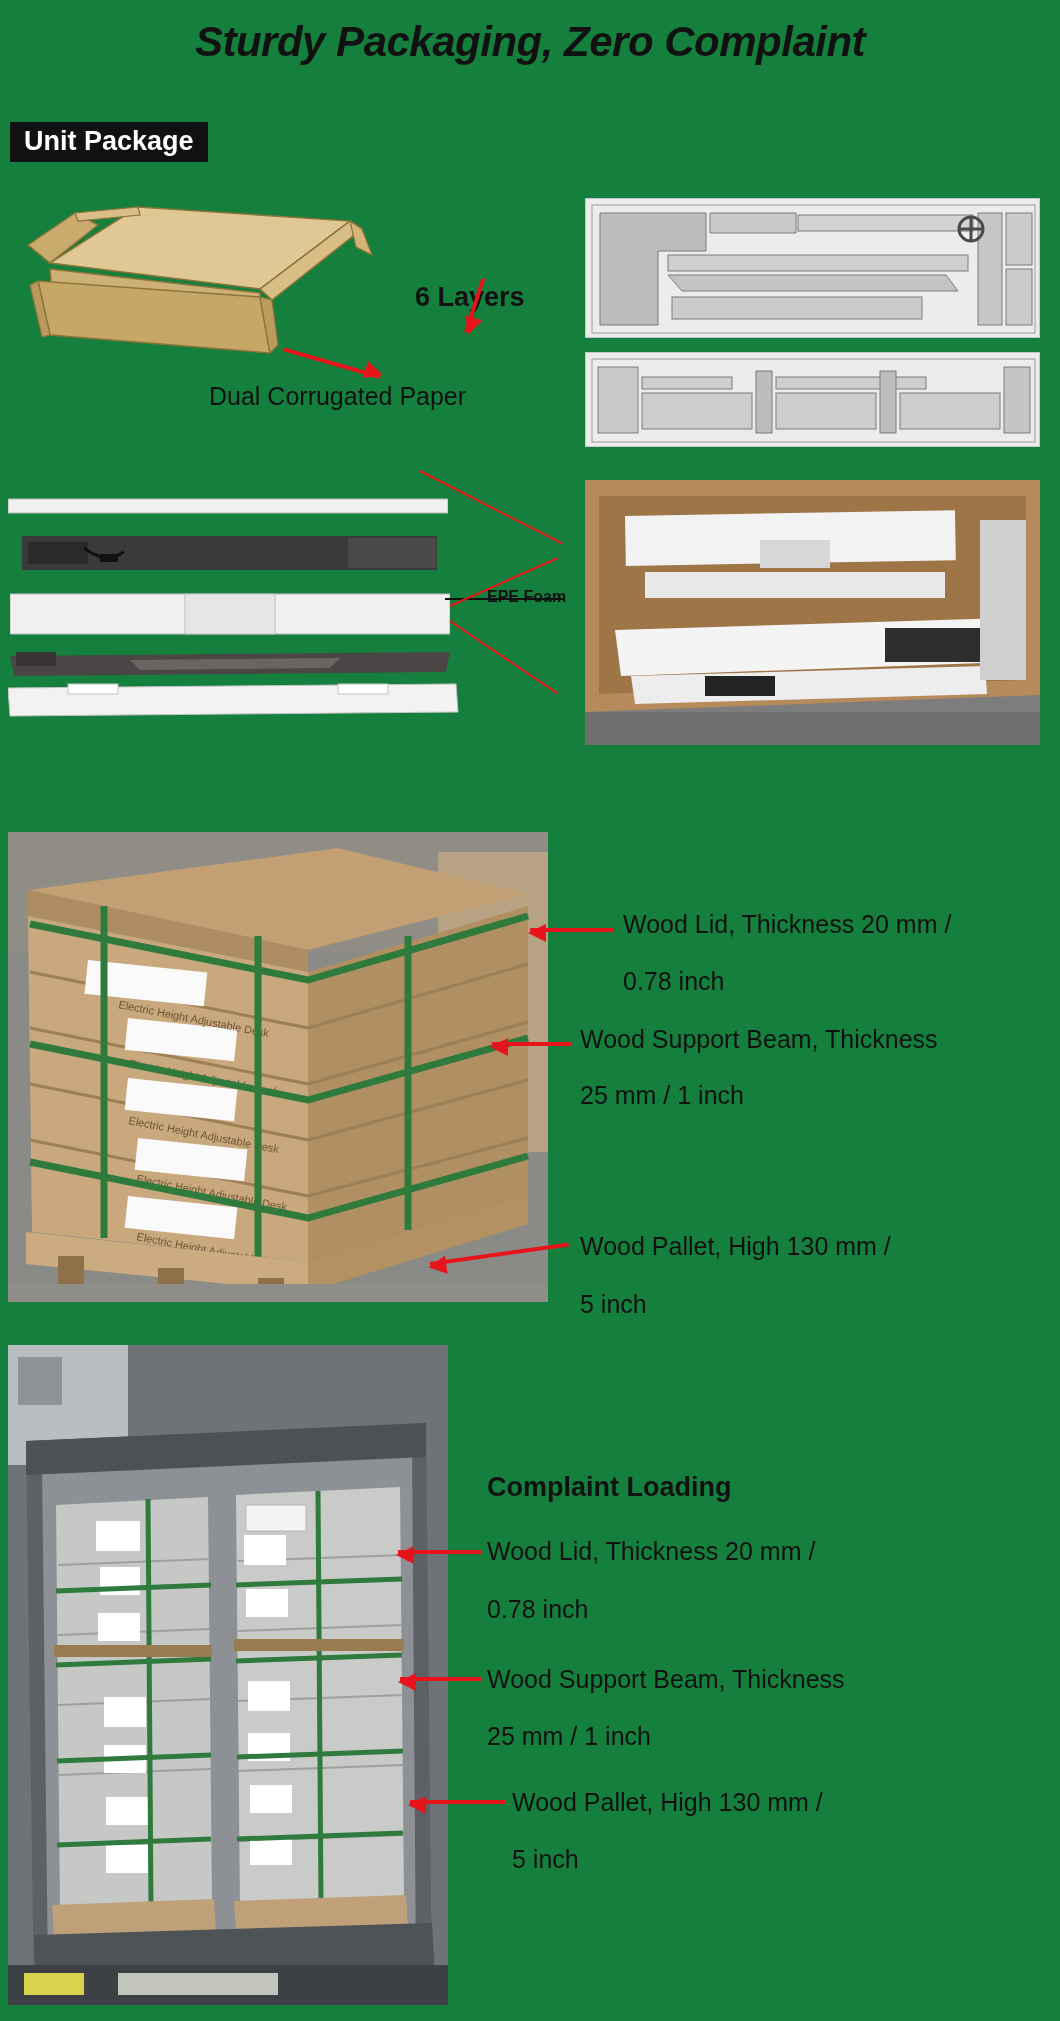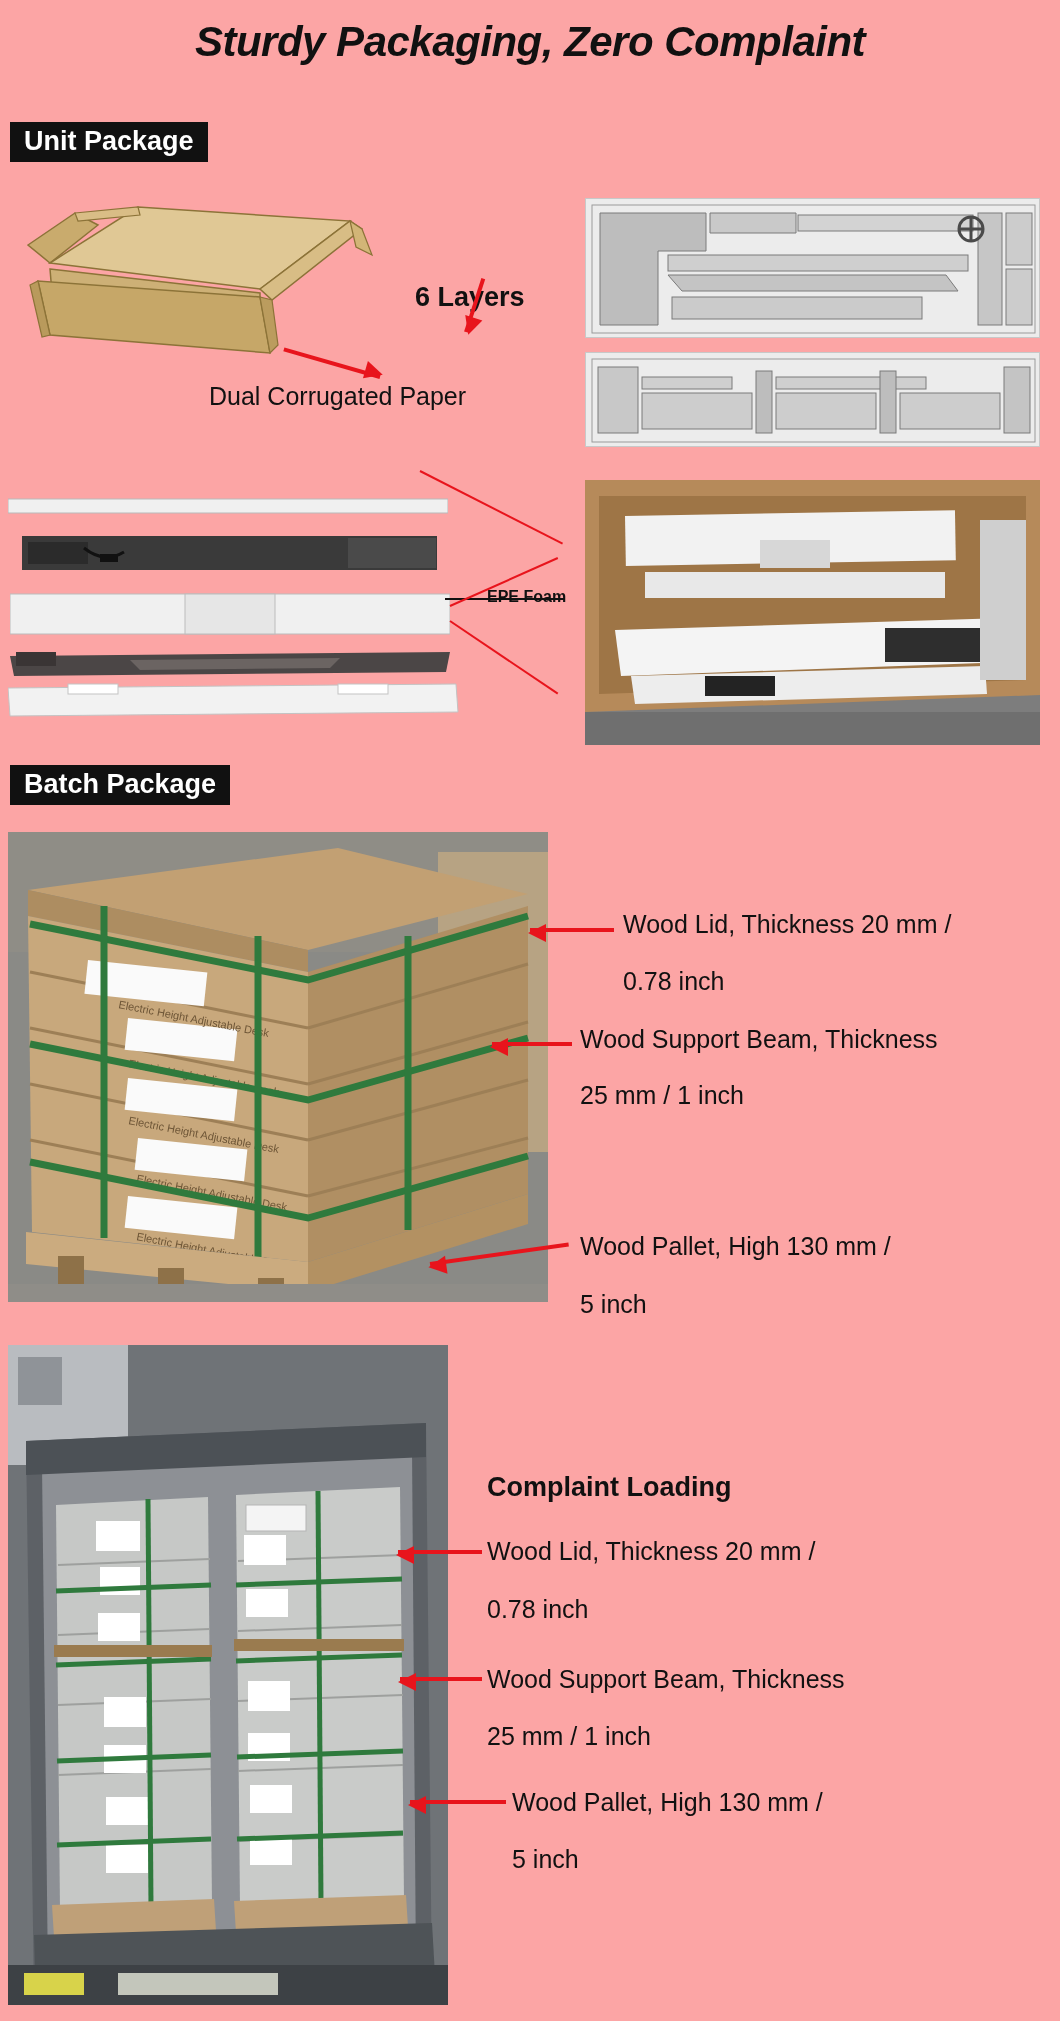--- a/index.html
+++ b/index.html
@@ -6,21 +6,21 @@
   html, body {
     margin: 0; padding: 0;
     background: #ffffff;
     font-family: "Liberation Sans", sans-serif;
   }
   .page {
     position: relative;
     width: 1060px;
     height: 2021px;
     overflow: hidden;
-    background: #fca5a5;
+    background: #15803d;
   }
   
   .title {
     position: absolute;
     top: 18px; left: 0; width: 1060px;
     text-align: center;
     font-size: 42px;
     font-weight: bold;
     font-style: italic;
     color: #111;
@@ -237,21 +237,20 @@
     </svg>
   </div>
 
   <div class="label small" style="top:588px; left:455px;margin-left:32px;">EPE  Foam</div>
   <div class="bline" style="top:598px; left:445px; width:120px;"></div>
 
   <div class="rline" style="top:470px; left:420px; width:160px; transform: rotate(27deg);"></div>
   <div class="rline" style="top:605px; left:450px; width:118px; transform: rotate(-24deg);"></div>
   <div class="rline" style="top:620px; left:450px; width:130px; transform: rotate(34deg);"></div>
 
-  <div class="section-tag" id="tag-batch">Batch Package</div>
 
   <div class="photo" id="pallet">
     <svg width="540" height="470" viewBox="0 0 540 470">
       <rect x="0" y="0" width="540" height="470" fill="#8a8a86"></rect>
 
       <rect x="0" y="0" width="540" height="120" fill="#8f8d86"></rect>
       <rect x="430" y="20" width="110" height="300" fill="#b7a383"></rect>
 
       <polygon points="20,58 330,16 520,62 300,118" fill="#c2a073"></polygon>
       <polygon points="20,58 300,118 300,140 20,84" fill="#ad8d61"></polygon>

